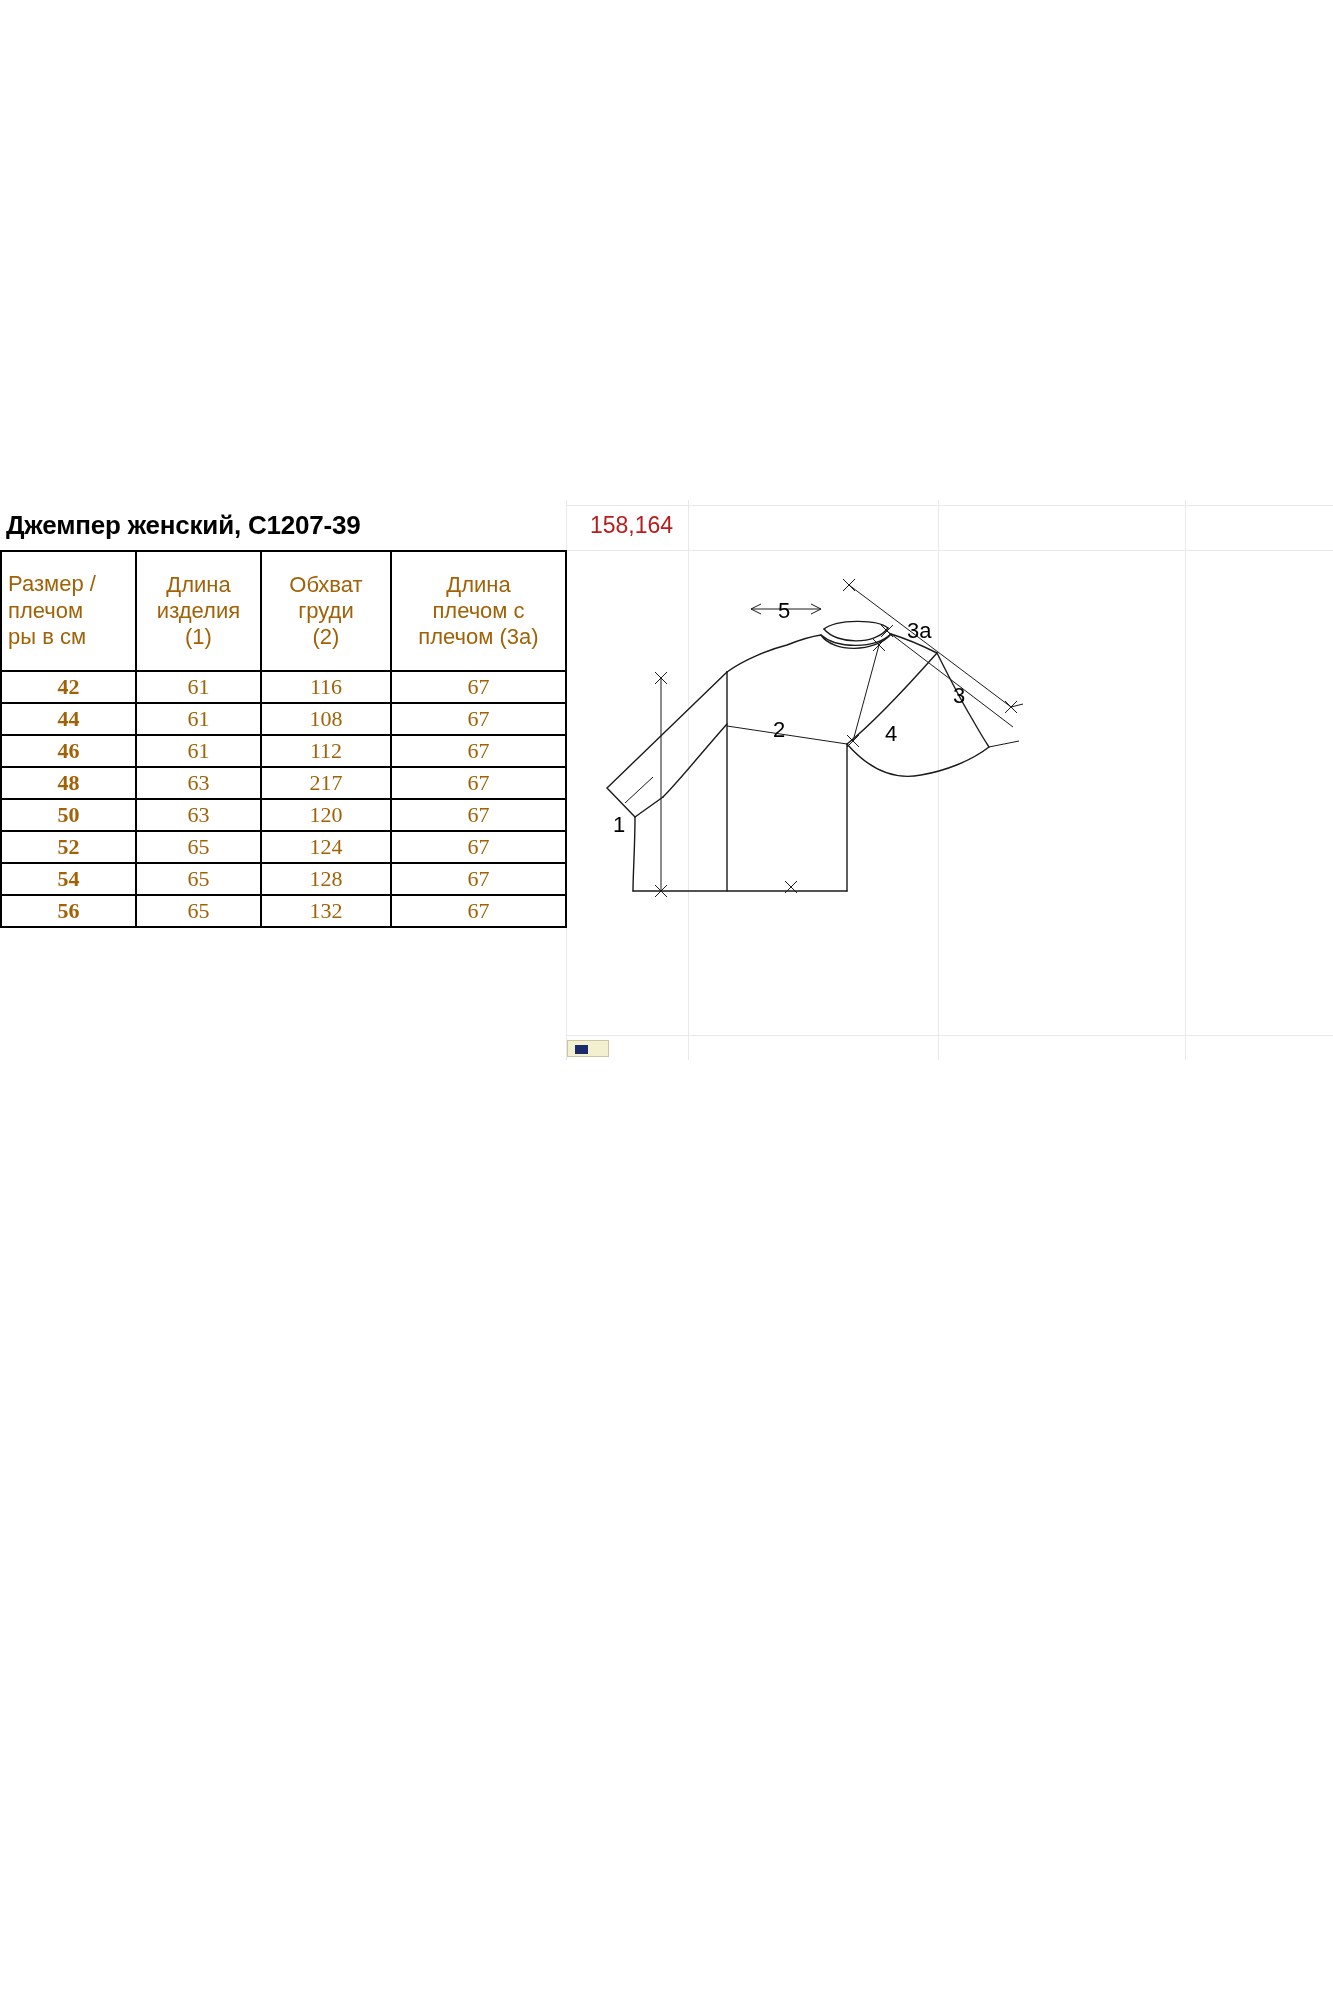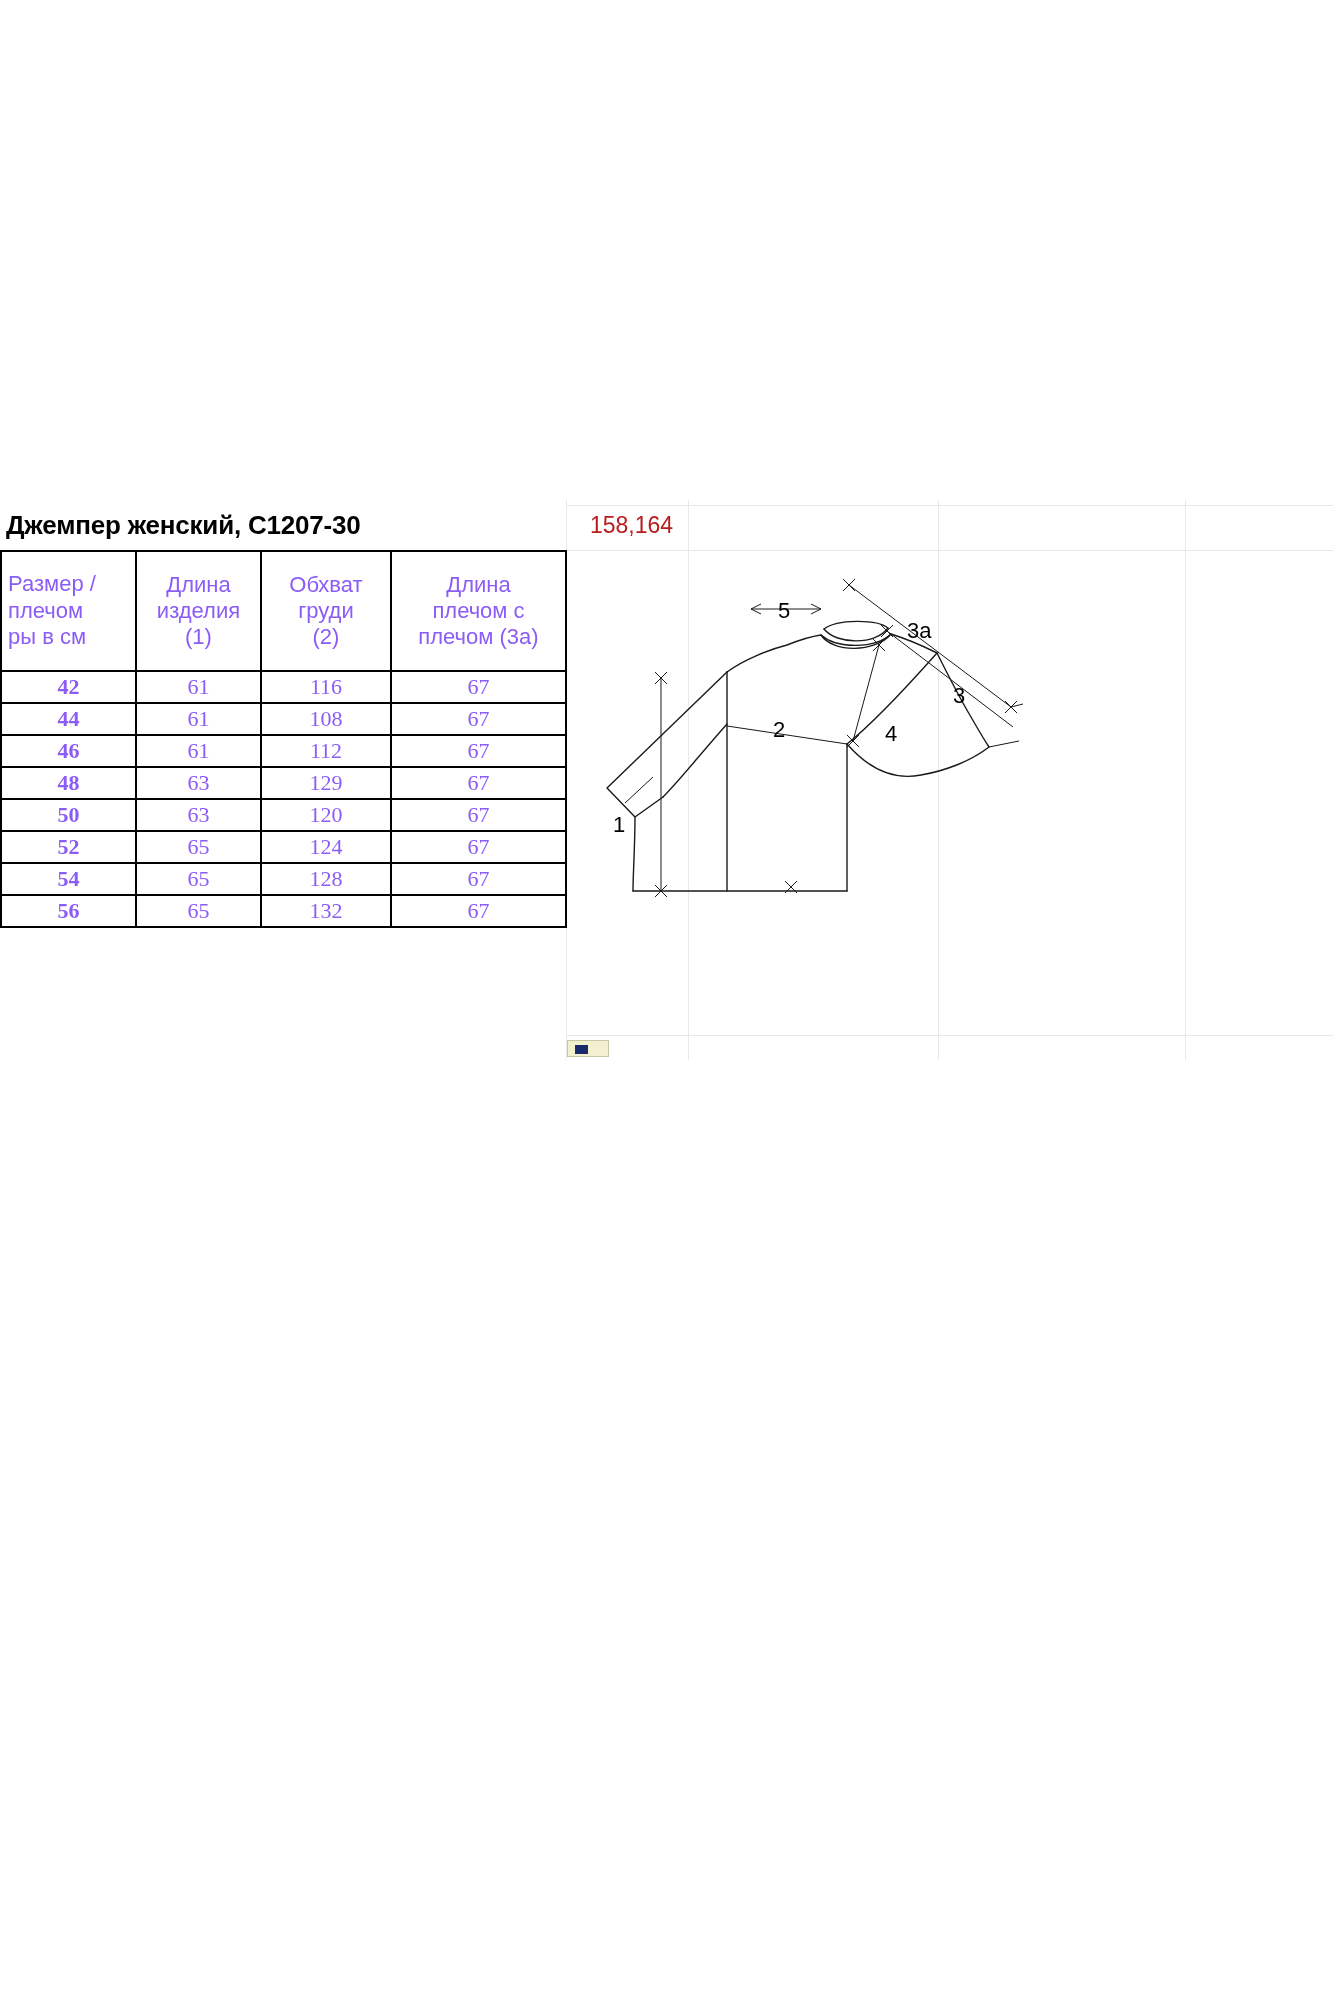--- a/index.html
+++ b/index.html
@@ -72,21 +72,21 @@
     background: #fff;
   }
   table.spec col.c0 { width: 135px; }
   table.spec col.c1 { width: 125px; }
   table.spec col.c2 { width: 130px; }
   table.spec col.c3 { width: 175px; }
 
   table.spec th, table.spec td {
     border: 2px solid #000;
     font-size: 22px;
-    color: #8b5cf6;
+    color: #a16207;
     text-align: center;
     font-weight: normal;
     padding: 0;
   }
   table.spec thead th {
     height: 120px;
     line-height: 1.18;
     vertical-align: middle;
     padding: 2px 4px;
   }
@@ -141,21 +141,21 @@
   <div class="grid-line v" style="left:688px; top:500px; height:560px;"></div>
   <div class="grid-line v" style="left:938px; top:500px; height:560px;"></div>
   <div class="grid-line v" style="left:1185px; top:500px; height:560px;"></div>
   <div class="grid-line h" style="left:566px; top:505px; width:767px;"></div>
   <div class="grid-line h" style="left:566px; top:550px; width:767px;"></div>
   <div class="grid-line h" style="left:566px; top:1035px; width:767px;"></div>
 
   <div id="content">
 
     <div class="title-row">
-      <span class="doc-title">Джемпер женский, C1207-30</span>
+      <span class="doc-title">Джемпер женский, C1207-39</span>
     </div>
     <div class="sizes-note">158,164</div>
 
     <table class="spec">
       <colgroup>
         <col class="c0">
           <col class="c1">
           <col class="c2">
           <col class="c3">
       </colgroup>
@@ -198,21 +198,21 @@
         </tr>
         <tr>
           <td class="size">46</td>
           <td>61</td>
           <td>112</td>
           <td>67</td>
         </tr>
         <tr>
           <td class="size">48</td>
           <td>63</td>
-          <td>129</td>
+          <td>217</td>
           <td>67</td>
         </tr>
         <tr>
           <td class="size">50</td>
           <td>63</td>
           <td>120</td>
           <td>67</td>
         </tr>
         <tr>
           <td class="size">52</td>

